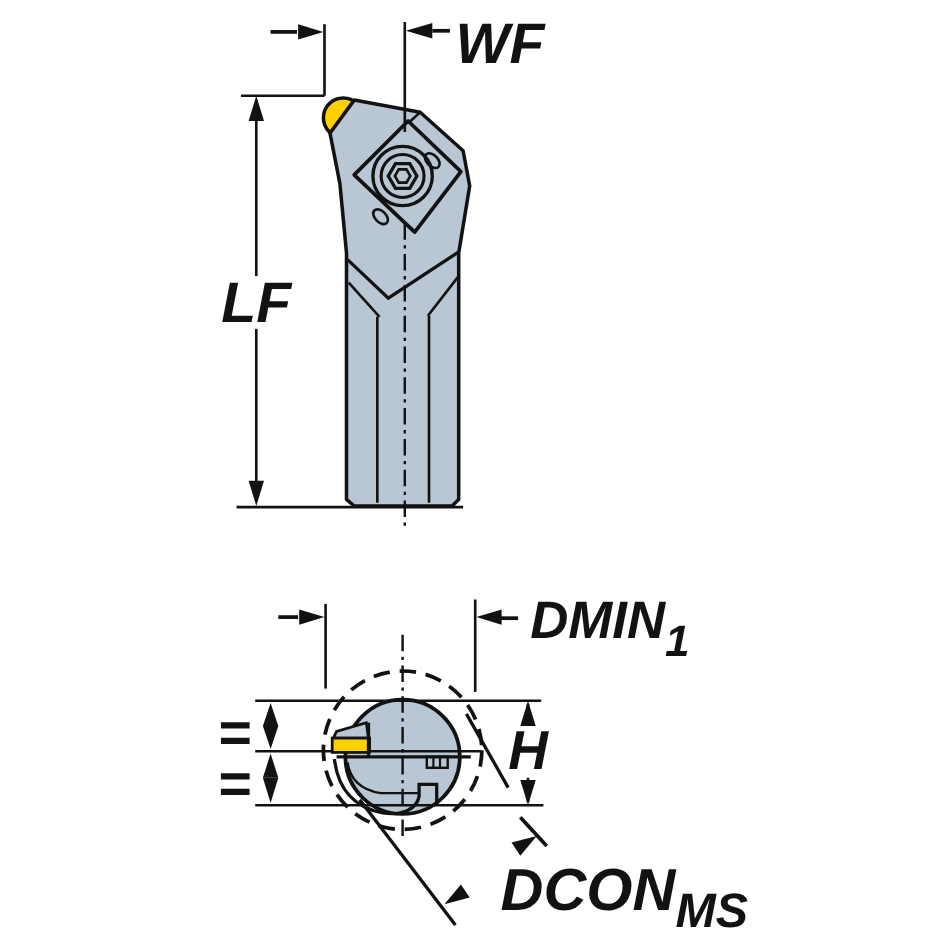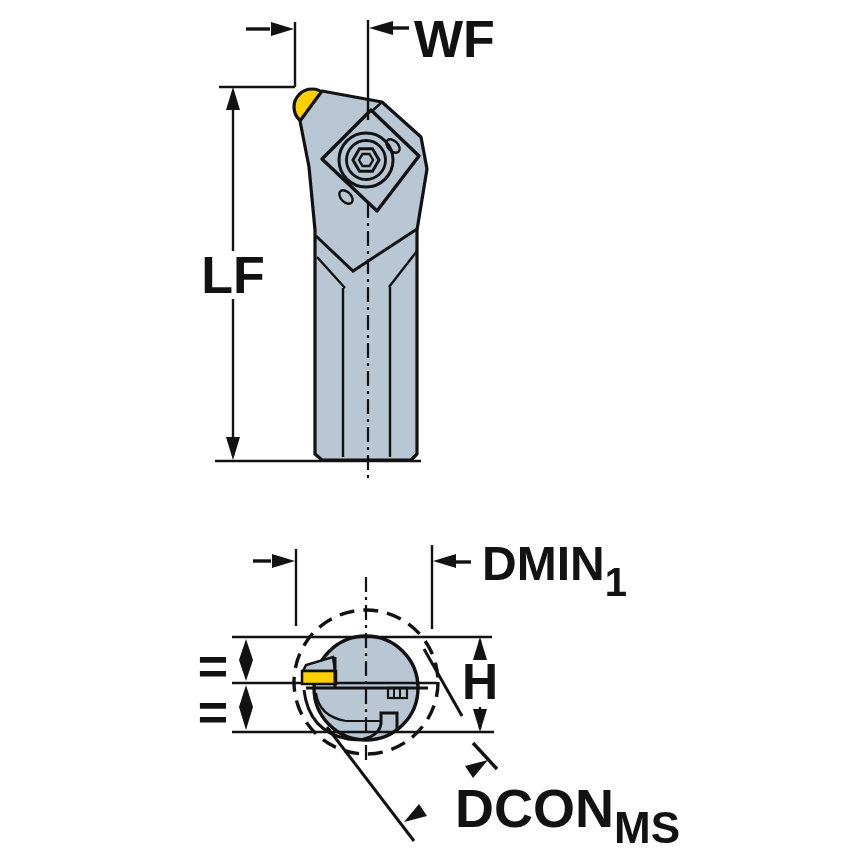--- a/index.html
+++ b/index.html
@@ -1,16 +1,16 @@
 <!DOCTYPE html>
 <html><head>
 <meta charset="utf-8">
 <style>
   html,body{margin:0;padding:0;background:#ffffff;}
-  .stage{width:854px;height:854px;background:#fff;position:relative;overflow:hidden;}
+  .stage{width:854px;height:854px;background:#fff;position:relative;overflow:hidden;font-style:italic;}
   svg{display:block;}
   .dimtext{font-family:"Liberation Sans","DejaVu Sans",sans-serif;font-weight:bold;fill:#121212;}
 </style>
 </head>
 <body>
 
 <div class="stage">
 <svg width="854" height="854" viewBox="0 0 854 854">
 
   <g>

